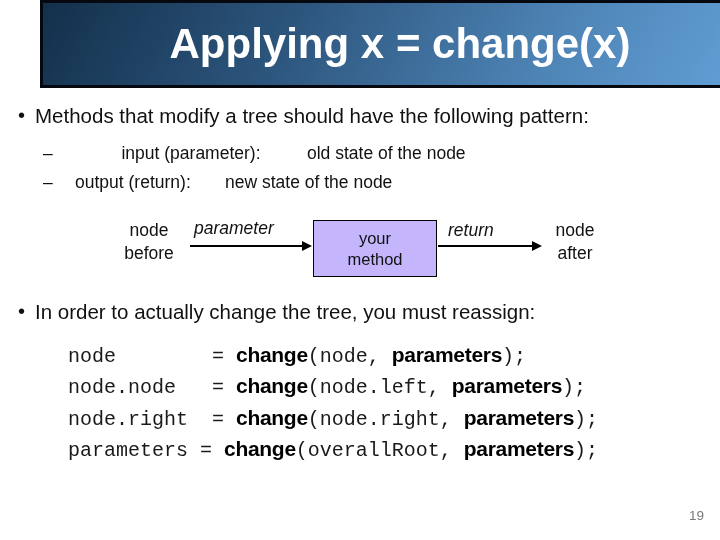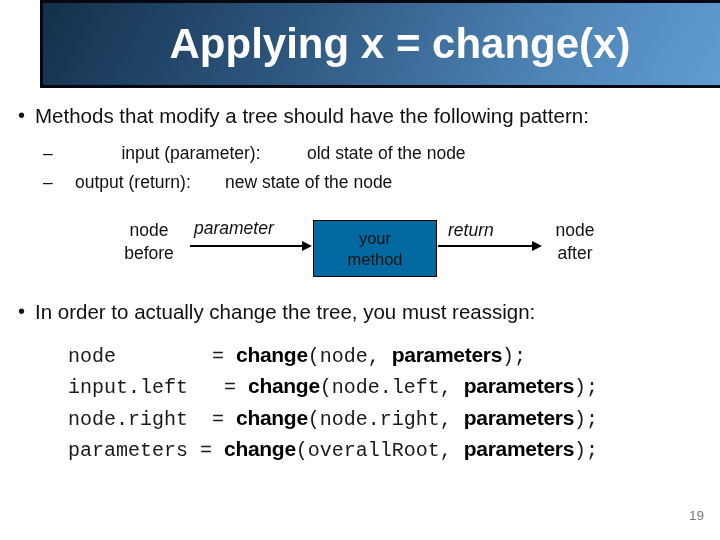--- a/index.html
+++ b/index.html
@@ -84,21 +84,21 @@
     border-top: 5px solid transparent;
     border-bottom: 5px solid transparent;
     border-left: 10px solid #000;
   }
   .arrow1-head { left: 302px; top: 241px; }
   .arrow2-head { left: 532px; top: 241px; }
   .method-box {
     position: absolute;
     left: 313px; top: 220px;
     width: 124px; height: 57px;
-    background: #0369a1;
+    background: #c4b5fd;
     border: 1.5px solid #000;
     display: flex;
     flex-direction: column;
     align-items: center;
     justify-content: center;
     font-size: 16.5px;
     line-height: 1.25;
   }
 
   
@@ -175,20 +175,20 @@
     </div>
   </div>
 
   <div class="bullet-line bullet-reassign">
     <span class="marker">•</span>
     <span class="btext">In order to actually change the tree, you must reassign:</span>
   </div>
 
   <div class="code-block">
     <div class="code-line"><span class="mono">node        </span><span class="mono">= </span><span class="kw">change</span><span class="mono">(node, </span><span class="kw">parameters</span><span class="mono">);</span></div>
-    <div class="code-line"><span class="mono">input.left   </span><span class="mono">= </span><span class="kw">change</span><span class="mono">(node.left, </span><span class="kw">parameters</span><span class="mono">);</span></div>
+    <div class="code-line"><span class="mono">node.node   </span><span class="mono">= </span><span class="kw">change</span><span class="mono">(node.left, </span><span class="kw">parameters</span><span class="mono">);</span></div>
     <div class="code-line"><span class="mono">node.right  </span><span class="mono">= </span><span class="kw">change</span><span class="mono">(node.right, </span><span class="kw">parameters</span><span class="mono">);</span></div>
     <div class="code-line"><span class="mono">parameters </span><span class="mono">= </span><span class="kw">change</span><span class="mono">(overallRoot, </span><span class="kw">parameters</span><span class="mono">);</span></div>
   </div>
 
   <div class="page-number">19</div>
 
 </div>
 
 </body></html>

